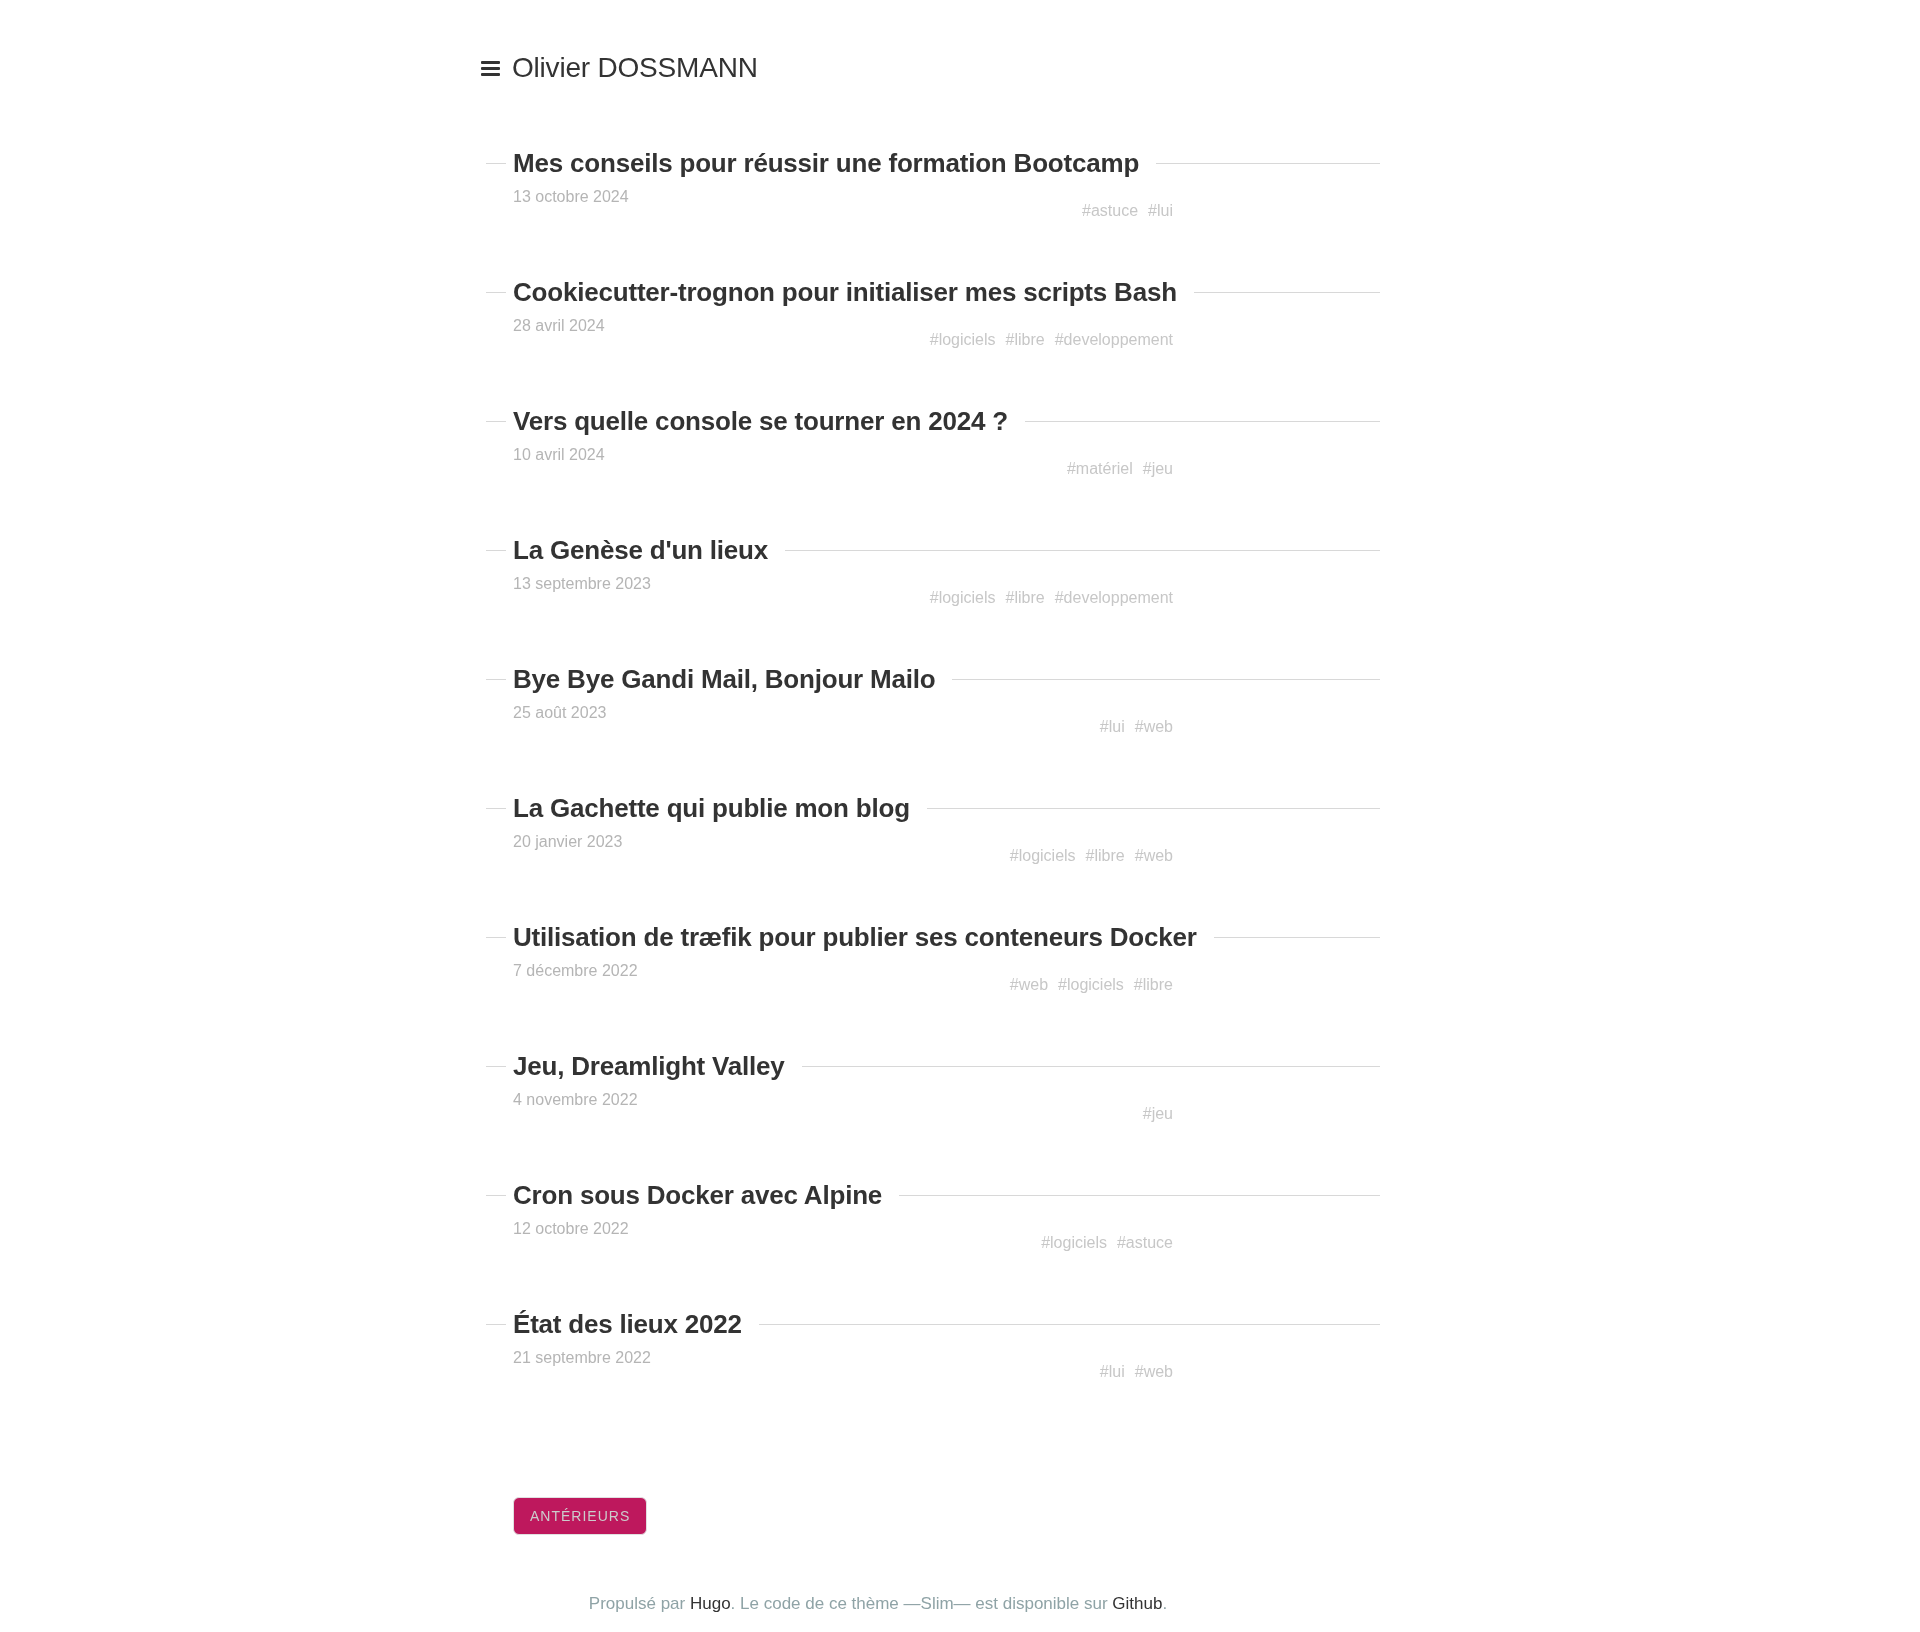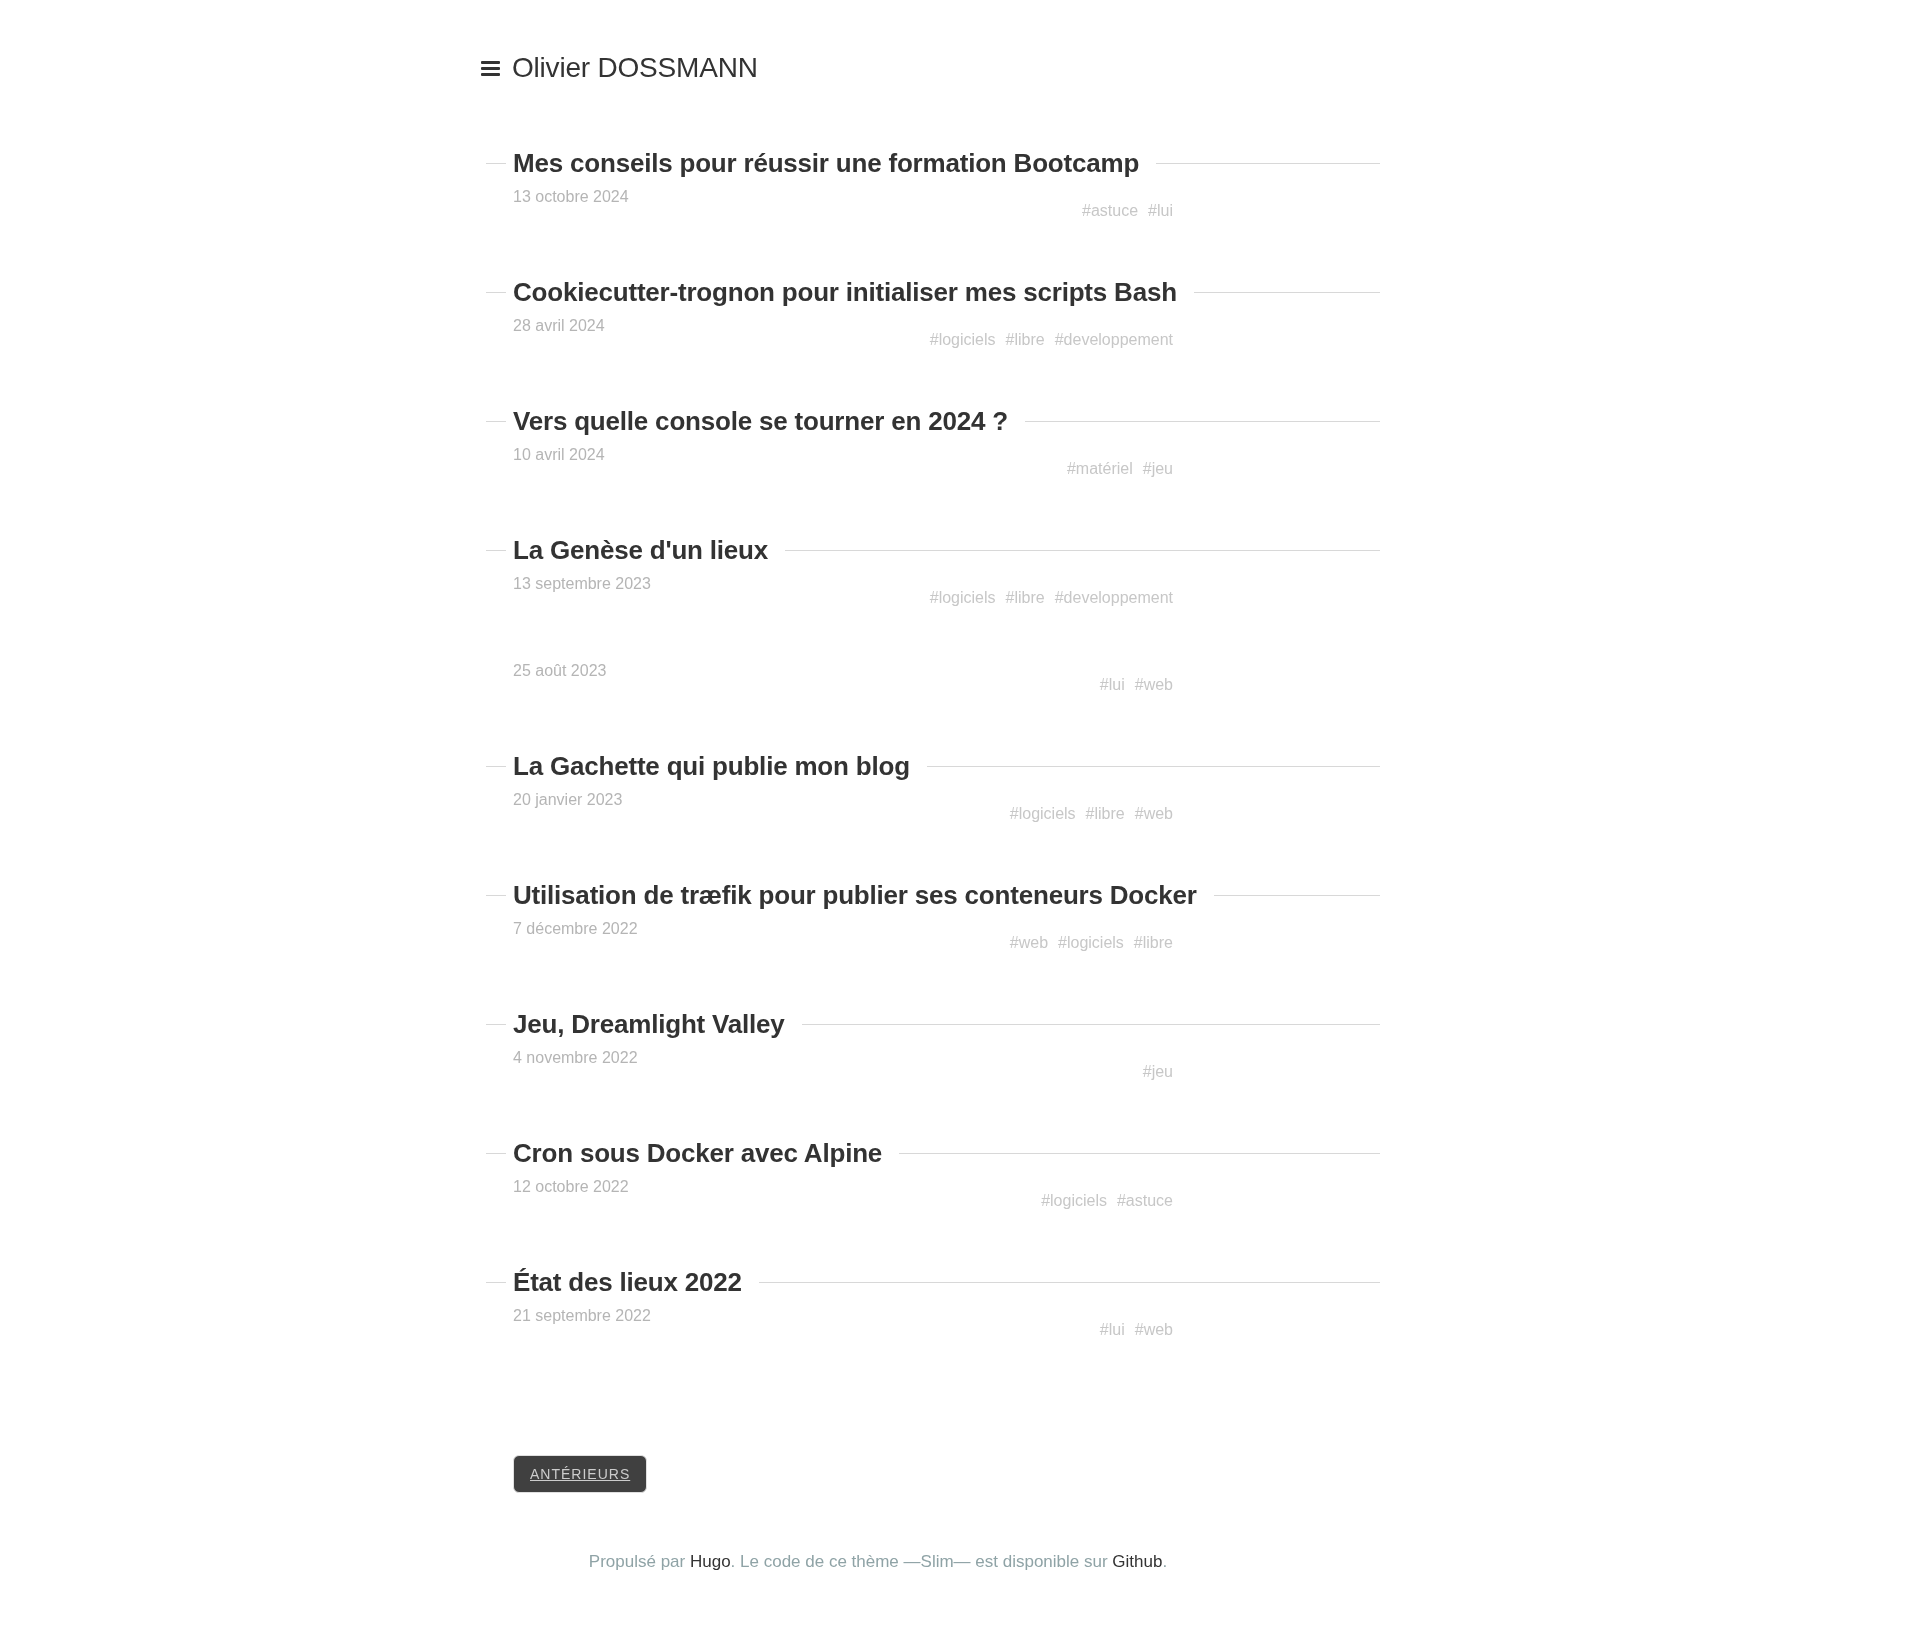--- a/index.html
+++ b/index.html
@@ -113,31 +113,30 @@
     font-size:16px;
     line-height:20px;
     color:var(--tag_gray);
     text-decoration:none;
     white-space:nowrap;
   }
   
   .pagination{margin-top:115px;}
   .older-button{
     display:inline-block;
-    background:#404040;
+    background:#be185d;
     border:1px solid var(--button_border);
     border-radius:6px;
     padding:9px 16px;
     font-family:"Liberation Sans", sans-serif;
     font-size:14px;
     line-height:18px;
     letter-spacing:1px;
     color:var(--button_text);
     cursor:pointer;
-    text-decoration:underline;
   }
   
   footer.site-footer{
     margin-top:56px;
     width:1756px;
     text-align:center;
     font-size:17px;
     line-height:26px;
     color:var(--footer_gray);
     padding-bottom:15px;
@@ -210,20 +209,23 @@
         <span class="post-date">13 septembre 2023</span>
         <span class="post-tags">
             <a class="tag" href="#">#logiciels</a>
             <a class="tag" href="#">#libre</a>
             <a class="tag" href="#">#developpement</a>
           </span>
       </div>
     </article>
 
     <article class="post">
+      <h3 class="post-title">
+        <a href="#">Bye Bye Gandi Mail, Bonjour Mailo</a>
+      </h3>
       <div class="post-meta">
         <span class="post-date">25 août 2023</span>
         <span class="post-tags">
             <a class="tag" href="#">#lui</a>
             <a class="tag" href="#">#web</a>
           </span>
       </div>
     </article>
 
     <article class="post">

